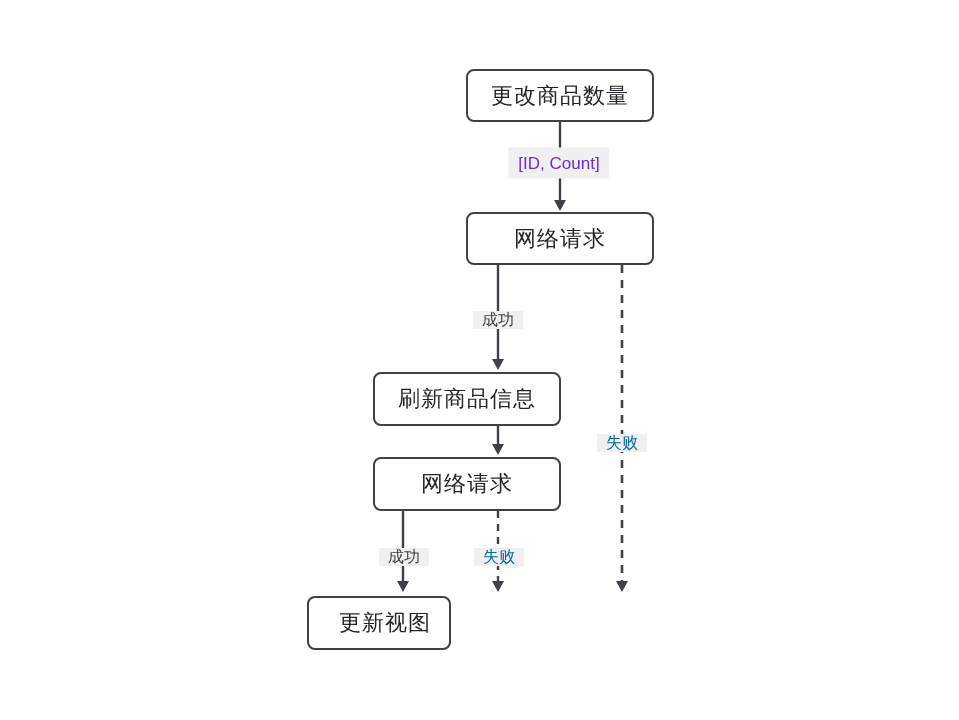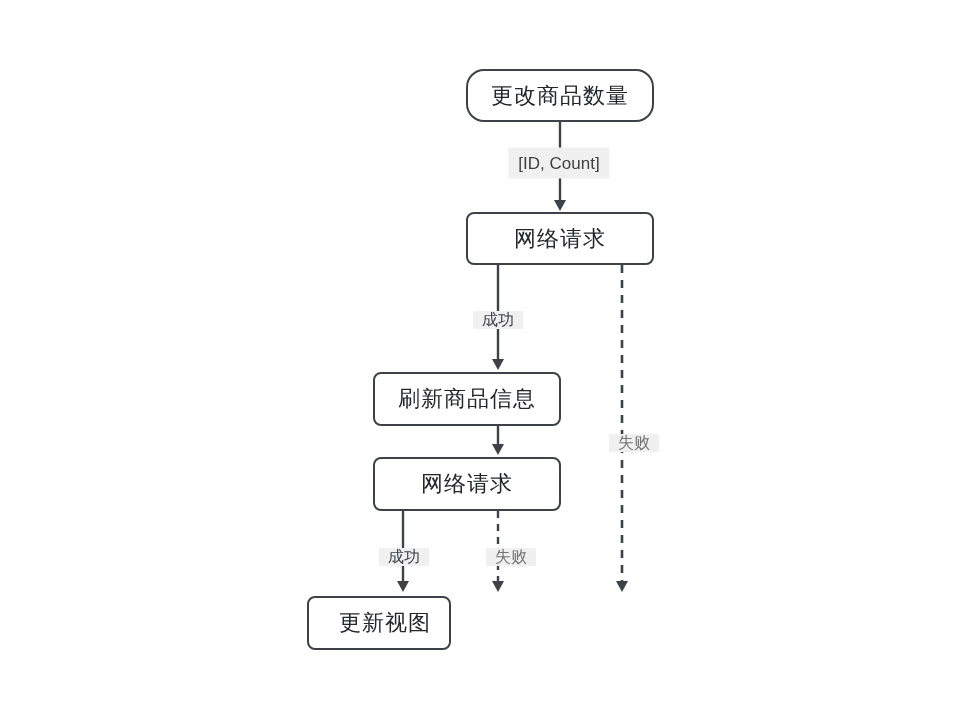--- a/index.html
+++ b/index.html
@@ -42,30 +42,29 @@
     color: #3e4044;
     font-size: 16px;
     line-height: 1;
     padding: 1px 9px;
     white-space: nowrap;
   }
 
   .edge-label.bracket {
     font-size: 17px;
     padding: 7px 10px;
-    color: #404040;
+    color: #6d28d9;
   }
 
   .edge-label.fail {
-    color: #737373;
-    margin-left: 12px;
+    color: #0369a1;
   }
 
   
-  .node-a { left: 466px; top: 69px;  width: 188px; height: 53px; border-radius: 18px; }
+  .node-a { left: 466px; top: 69px;  width: 188px; height: 53px; }
   .node-b { left: 466px; top: 212px; width: 188px; height: 53px; }
   .node-c { left: 373px; top: 372px; width: 188px; height: 54px; }
   .node-d { left: 373px; top: 457px; width: 188px; height: 54px; }
   .node-e { left: 307px; top: 596px; width: 144px; height: 54px; padding-left: 12px; }
   .node-f { left: 466px; top: 596px; width: 188px; height: 54px; }
 
   
   .label-id-count { left: 559px; top: 163px; }
   .label-success-1 { left: 498px; top: 320px; }
   .label-fail-long { left: 622px; top: 443px; }

